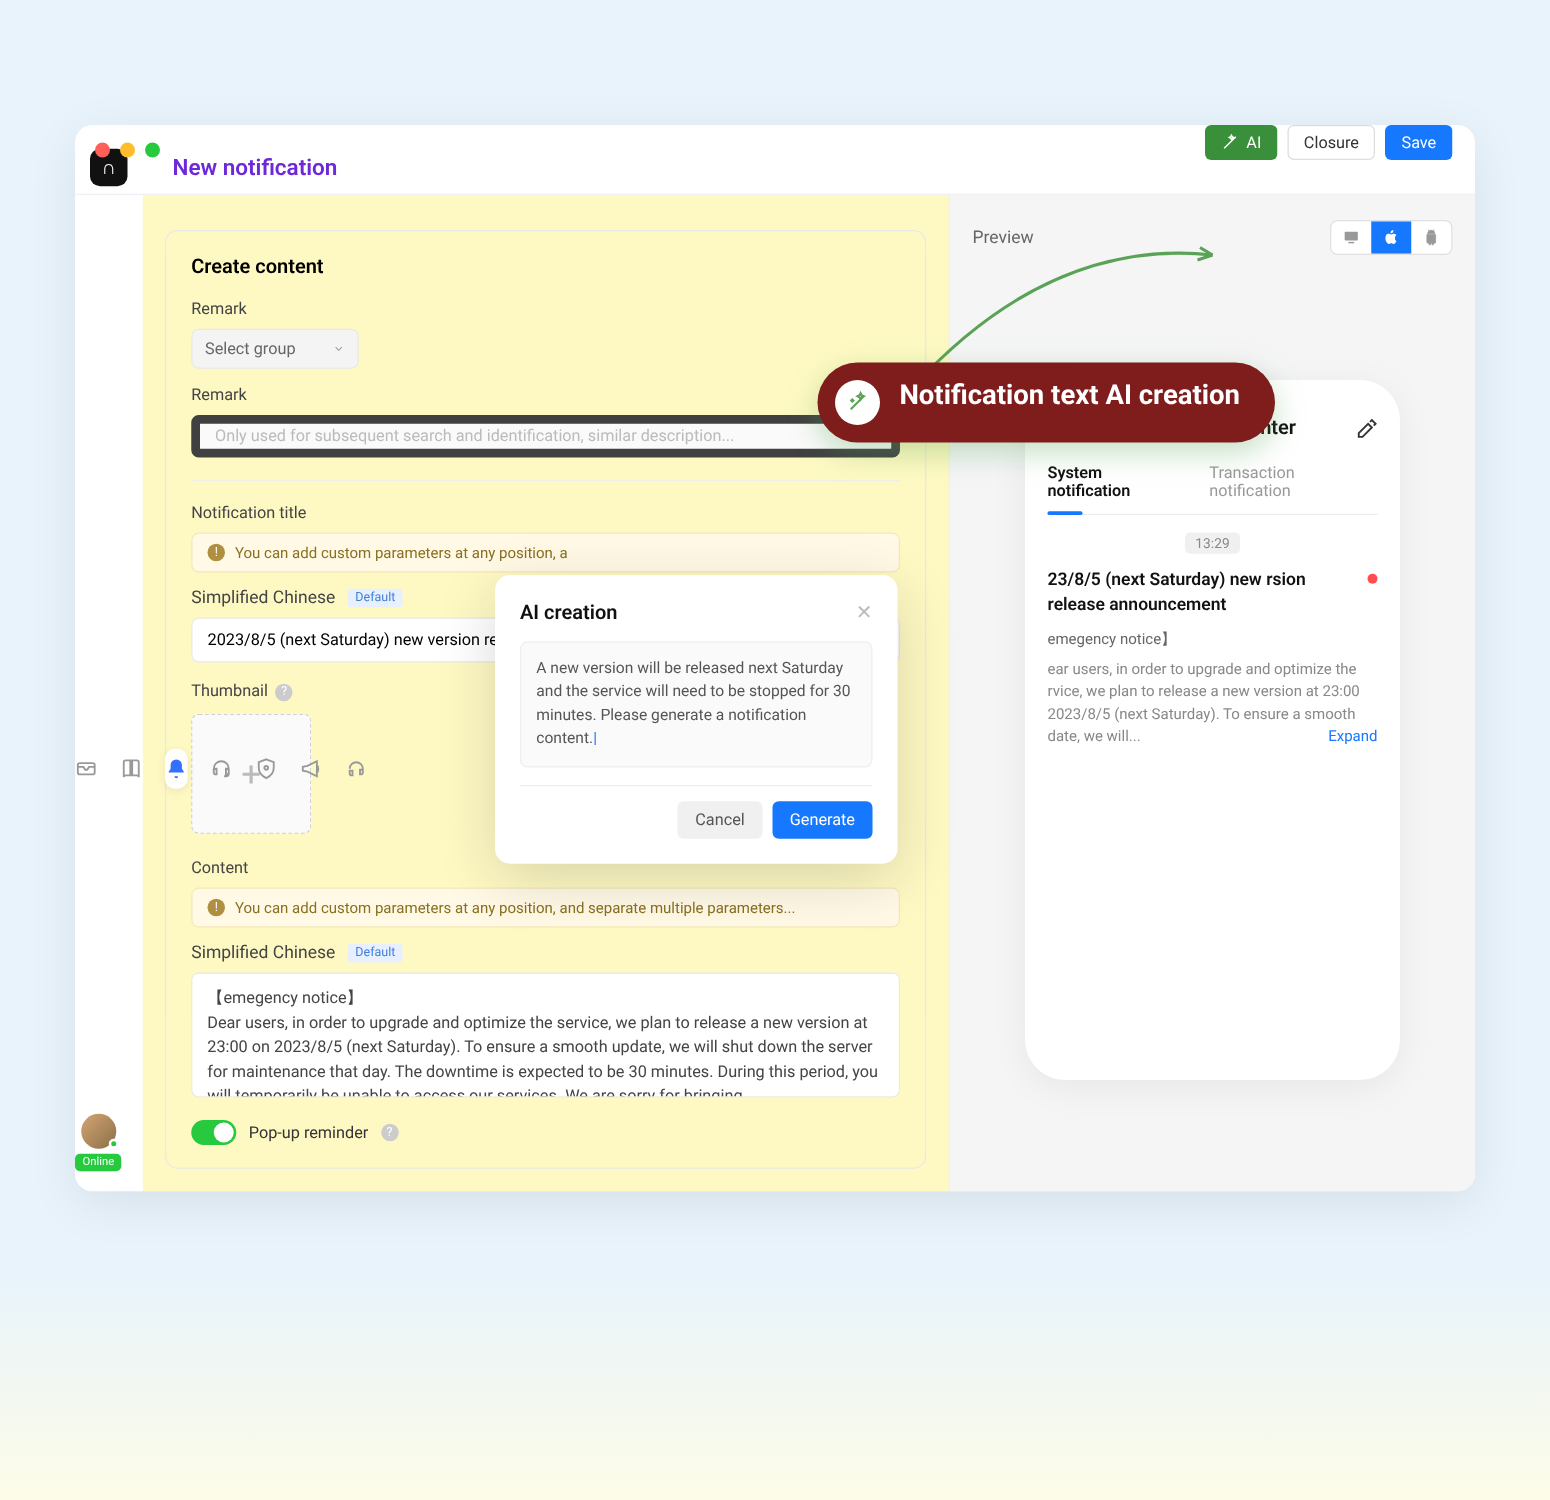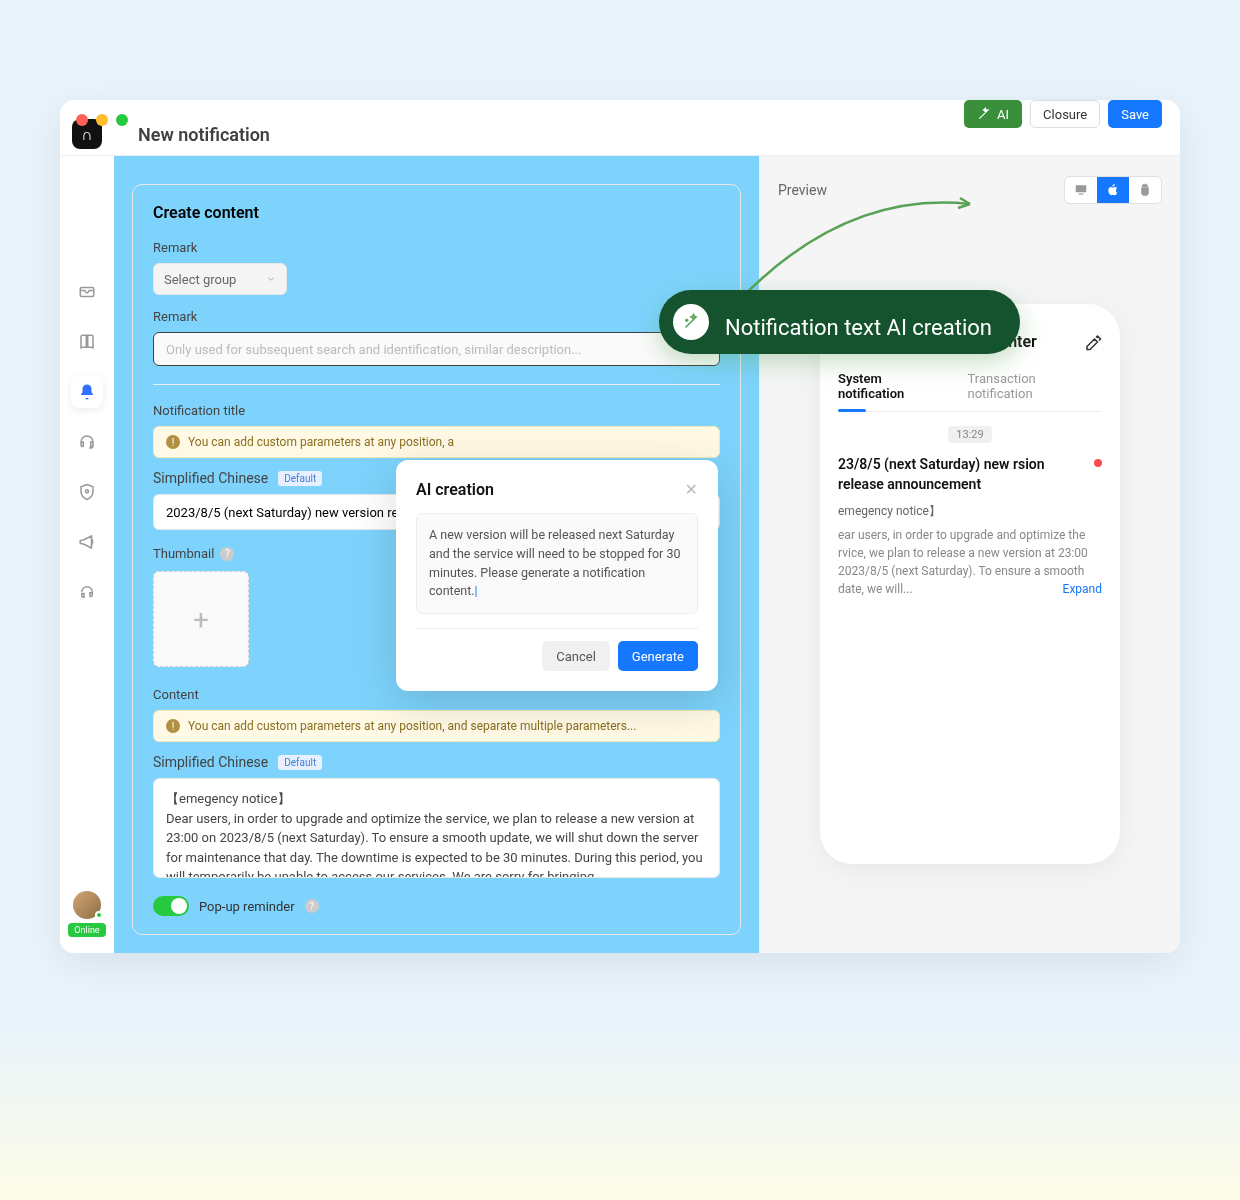--- a/index.html
+++ b/index.html
@@ -9,43 +9,43 @@
     .window-controls { position: absolute; top: 14px; left: 16px; display: flex; gap: 8px; }
     .window-dot { width: 12px; height: 12px; border-radius: 50%; }
     .dot-red { background: #ff5f56; }
     .dot-yellow { background: #ffbd2e; }
     .dot-green { background: #27c93f; }
     .top-row { display: flex; height: 56px; border-bottom: 1px solid #eef0f3; }
     .logo-cell { width: 54px; display: flex; align-items: flex-end; justify-content: center; padding-bottom: 6px; }
     .logo-box { width: 30px; height: 30px; background: #111; border-radius: 8px; display: flex; align-items: center; justify-content: center; }
     .logo-glyph { color: #fff; font-size: 16px; font-weight: 700; }
     .title-cell { flex: 1; display: flex; align-items: flex-end; padding-bottom: 10px; padding-left: 24px; }
-    .page-title { font-size: 18px; font-weight: 600; color: #404040; }
+    .page-title { font-size: 18px; font-weight: 600; color: #6d28d9; }
     .actions-cell { display: flex; align-items: flex-start; gap: 8px; padding: 0 18px 8px 0; }
     .btn { height: 28px; padding: 0 12px; border-radius: 5px; font-size: 13px; display: inline-flex; align-items: center; gap: 6px; cursor: pointer; border: 1px solid transparent; }
     .btn-ai { background: #3a8f3a; color: #fff; }
     .btn-closure { background: #fff; border: 1px solid #ddd; color: #333; }
     .btn-save { background: #1677ff; color: #fff; }
     .wand-icon { width: 14px; height: 14px; }
     .body-row { display: flex; min-height: 780px; }
-    .sidenav { width: 54px; background: #fff; display: flex; flex-direction: column; align-items: center; padding-top: 120px; gap: 18px; position: relative; }
+    .sidenav { width: 54px; background: #fff; display: flex; align-items: center; padding-top: 120px; gap: 18px; position: relative; }
     .nav-item { width: 32px; height: 32px; border-radius: 8px; display: flex; align-items: center; justify-content: center; cursor: pointer; color: #999; }
     .nav-item.active { background: #fff; box-shadow: 0 2px 8px rgba(0,0,0,0.08); color: #3370ff; }
     .nav-icon { width: 18px; height: 18px; }
     .avatar-wrap { position: absolute; bottom: 16px; display: flex; flex-direction: column; align-items: center; gap: 4px; }
     .avatar { width: 28px; height: 28px; border-radius: 50%; background: linear-gradient(135deg,#d4a574,#8b6f47); position: relative; }
     .avatar-dot { position: absolute; bottom: 0; right: -2px; width: 8px; height: 8px; background: #27c93f; border: 2px solid #fff; border-radius: 50%; }
     .status-badge { background: #27c93f; color: #fff; font-size: 9px; padding: 2px 6px; border-radius: 4px; }
-    .content-col { flex: 1; background: #7dd3fc; padding: 28px 18px 18px 18px; border-right: 1px solid #eef0f3; }
+    .content-col { flex: 1; background: #fef9c3; padding: 28px 18px 18px 18px; border-right: 1px solid #eef0f3; }
     .form-card { border: 1px solid #e8e8e8; border-radius: 10px; padding: 18px 20px; }
     .card-title { font-size: 16px; font-weight: 600; margin-bottom: 18px; }
     .field-label { font-size: 13px; color: #444; margin-bottom: 8px; }
     .select-box { background: #f4f4f5; border: 1px solid #e8e8e8; border-radius: 6px; height: 32px; padding: 0 10px; display: inline-flex; align-items: center; gap: 30px; font-size: 13px; color: #666; cursor: pointer; }
     .chevron { width: 10px; height: 10px; color: #999; }
-    .text-input { width: 100%; background: #fafafa; border: 1px solid #404040; border-radius: 6px; height: 34px; padding: 0 12px; font-size: 13px; color: #555; }
+    .text-input { width: 100%; background: #fafafa; border: 7px solid #404040; border-radius: 6px; height: 34px; padding: 0 12px; font-size: 13px; color: #555; }
     .text-input::placeholder { color: #bbb; }
     .divider { border: none; border-top: 1px solid #eee; margin: 18px 0; }
     .warning-bar { background: #fff9e6; border: 1px solid #f5e8b8; border-radius: 6px; padding: 8px 12px; font-size: 12px; color: #8a7020; display: flex; align-items: center; gap: 8px; margin-bottom: 12px; white-space: nowrap; overflow: hidden; text-overflow: ellipsis; }
     .warn-icon { width: 14px; height: 14px; flex-shrink: 0; background: #b09040; border-radius: 50%; color: #fff; font-size: 10px; display: inline-flex; align-items: center; justify-content: center; }
     .lang-row { display: flex; align-items: center; gap: 10px; margin-bottom: 8px; }
     .lang-label { font-size: 14px; color: #444; }
     .default-tag { background: #e8f0ff; color: #4080d8; font-size: 10px; padding: 2px 6px; border-radius: 3px; }
     .title-input { width: 100%; border: 1px solid #e8e8e8; border-radius: 6px; height: 36px; padding: 0 12px; font-size: 13px; }
     .thumb-label-row { display: flex; align-items: center; gap: 6px; font-size: 13px; color: #444; margin: 16px 0 10px 0; }
     .help-icon { width: 14px; height: 14px; background: #ccc; border-radius: 50%; color: #fff; font-size: 10px; display: inline-flex; align-items: center; justify-content: center; }
@@ -72,21 +72,21 @@
     .phone-tab.active { color: #111; font-weight: 600; }
     .phone-tab.active::after { content: ""; position: absolute; bottom: -1px; left: 0; width: 28px; height: 3px; background: #1677ff; border-radius: 2px; }
     .time-chip { display: block; width: fit-content; margin: 0 auto 12px; background: #f0f0f0; color: #888; font-size: 11px; padding: 2px 8px; border-radius: 4px; }
     .notif-card { position: relative; }
     .notif-title { font-size: 14px; font-weight: 600; color: #111; line-height: 1.4; padding-right: 14px; }
     .red-dot { position: absolute; top: 4px; right: 0; width: 8px; height: 8px; background: #ff4d4f; border-radius: 50%; }
     .notif-sub { font-size: 12px; color: #666; margin-top: 8px; line-height: 1.5; }
     .notif-body { font-size: 12px; color: #888; margin-top: 6px; line-height: 1.5; }
     .expand-link { color: #1677ff; font-size: 12px; float: right; cursor: pointer; }
     
-    .ai-banner { position: absolute; top: 190px; right: 160px; background: #14532d; color: #fff; padding: 14px 28px 14px 14px; border-radius: 32px; display: flex; align-items: flex-end; gap: 16px; box-shadow: 0 8px 24px rgba(90,163,86,0.35); font-size: 22px; font-weight: 400; z-index: 5; }
+    .ai-banner { position: absolute; top: 190px; right: 160px; background: #7f1d1d; color: #fff; padding: 14px 28px 14px 14px; border-radius: 32px; display: flex; align-items: flex-start; gap: 16px; box-shadow: 0 8px 24px rgba(90,163,86,0.35); font-size: 22px; font-weight: 700; z-index: 5; }
     .ai-banner-icon { width: 36px; height: 36px; background: #fff; border-radius: 50%; display: flex; align-items: center; justify-content: center; }
     .ai-arrow-svg { position: absolute; top: 80px; right: 180px; width: 320px; height: 140px; z-index: 4; pointer-events: none; }
     
     .modal { position: absolute; top: 360px; left: 336px; width: 322px; background: #fff; border-radius: 12px; box-shadow: 0 12px 48px rgba(0,0,0,0.15); padding: 20px; z-index: 10; }
     .modal-header { display: flex; justify-content: space-between; align-items: center; margin-bottom: 14px; }
     .modal-title { font-size: 16px; font-weight: 600; color: #111; }
     .modal-close { color: #bbb; cursor: pointer; font-size: 16px; }
     .modal-textarea { width: 100%; background: #fafafa; border: 1px solid #eee; border-radius: 6px; padding: 12px; font-size: 12.5px; color: #555; line-height: 1.5; }
     .modal-textarea .cursor { color: #1677ff; }
     .modal-footer { display: flex; justify-content: flex-end; gap: 8px; margin-top: 14px; padding-top: 12px; border-top: 1px solid #eee; }

